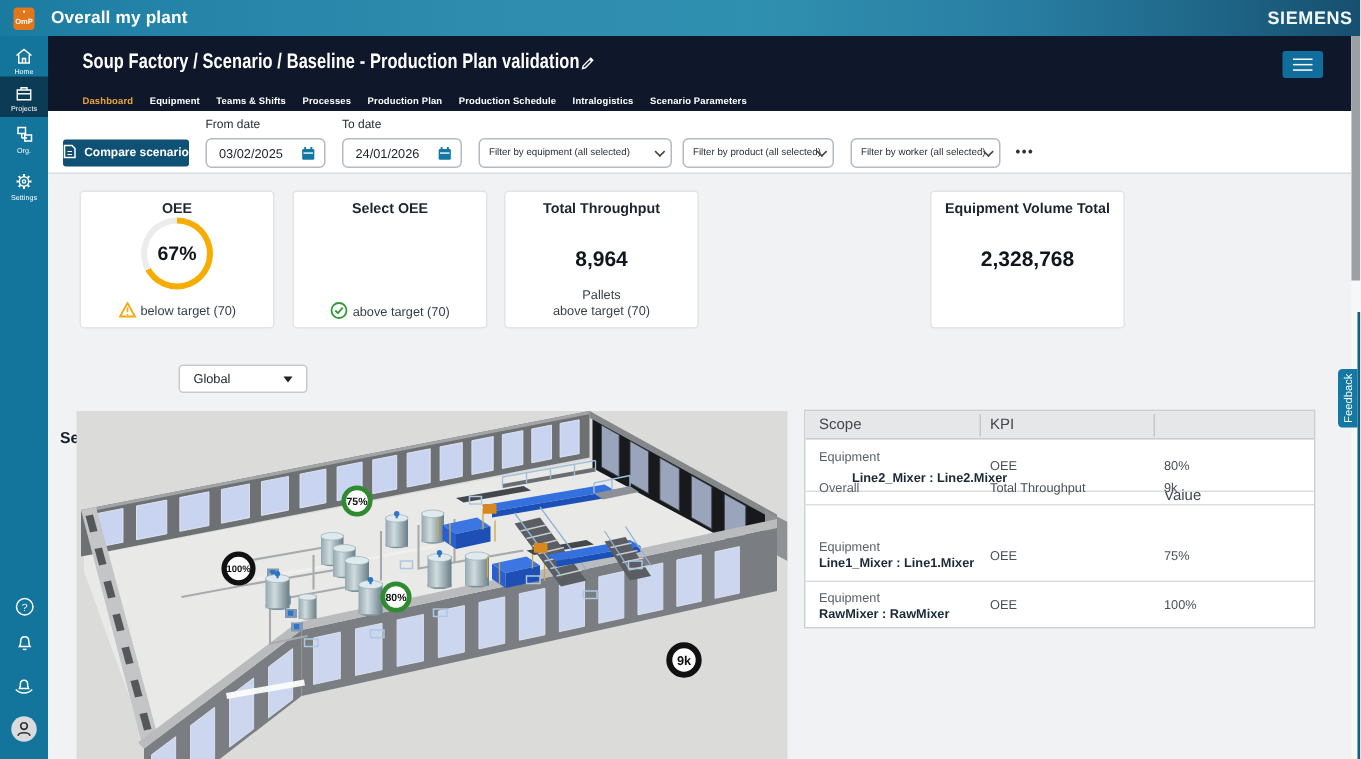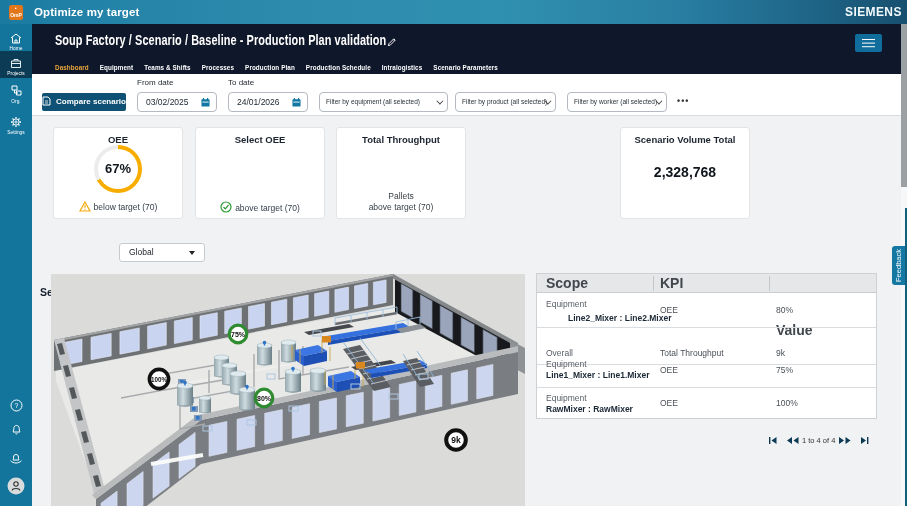--- a/index.html
+++ b/index.html
@@ -54,21 +54,21 @@
   #selmap { left:40px; top:246px; font-size:10.5px; font-weight:bold; color:#151f2b;margin-top:40px; }
   #globaldd { left:119px; top:243px; width:86px; height:19px; background:#fff; border:1px solid #c7cbce; border-radius:3px;
      font-size:8.5px; color:#20262e; line-height:17px; padding-left:9px; }
 
   
   #map { left:51px; top:274px; width:474px; height:232px; background:#dbdbda; }
 
   
   #tbl { left:536px; top:273px; width:341px; height:146px; background:#fff; border:1px solid #cdd1d4; }
   #tblhead { position:absolute; left:0; top:0; width:339px; height:19px; background:#e6e7e9; border-bottom:1px solid #c9cdd0; }
-  .hcell { position:absolute; top:0; height:19px; line-height:19px; font-size:14px; color:#42474d; font-weight:700; }
+  .hcell { position:absolute; top:0; height:19px; line-height:19px; font-size:10px; color:#42474d; font-weight:400; }
   .hdiv { position:absolute; top:2px; height:15px; width:1px; background:#c3c7ca; }
   .trow { position:absolute; left:0; width:339px; border-bottom:1px solid #dadde0; }
   .eqsmall { position:absolute; left:9px; font-size:8.5px; color:#5a6067; }
   .eqbold { position:absolute; left:9px; font-size:8.5px; font-weight:bold; color:#1b2836; }
   .kpicell { position:absolute; left:123px; font-size:8.5px; color:#4a5057; }
   .valcell { position:absolute; left:239px; font-size:8.5px; color:#4a5057; }
 
   #pager { left:536px; top:433px; width:341px; height:14px; }
 
   
@@ -78,21 +78,21 @@
   #sbtrack { left:901px; top:24px; width:6px; height:482px; background:#f6f7f8; }
   #sbthumb { left:901px; top:24px; width:6px; height:163px; background:#9aa0a4; }
   #edgeline { left:905px; top:208px; width:2px; height:298px; background:#11607f; }
 </style>
 </head>
 <body>
 <div id="stage">
 
   <div class="abs" id="topbar"></div>
   <div class="abs" id="logo">▪<br>OmP</div>
-  <div class="abs" id="appname">Optimize my target</div>
+  <div class="abs" id="appname">Overall my plant</div>
   <div class="abs" id="siemens">SIEMENS</div>
 
   <div class="abs" id="rail">
     <div id="proj-active"></div>
     <div class="railitem" style="top:6px;">
       <svg width="12" height="11" viewBox="0 0 12 11">
           <path d="M1 5 L6 1 L11 5 M2.5 4.5 V10 H9.5 V4.5 M5 10 V7 H7 V10" fill="none" stroke="#fff" stroke-width="1"></path>
         </svg>
       <div class="raillbl" style="margin-top:-2px;">Home</div>
     </div>
@@ -202,25 +202,26 @@
   <div class="card" style="left:195px;">
     <div class="cardtitle">Select OEE</div>
     <div class="status">
       <svg width="12" height="12" viewBox="0 0 12 12" style="vertical-align:-2.5px; margin-right:3px;">
           <circle cx="6" cy="6" r="5" fill="none" stroke="#2f9b35" stroke-width="1.2"></circle>
           <path d="M3.5 6 L5.3 7.8 L8.5 4" fill="none" stroke="#2f9b35" stroke-width="1.2"></path>
         </svg>above target (70)</div>
   </div>
   <div class="card" style="left:336px;">
     <div class="cardtitle">Total Throughput</div>
+    <div class="bignum">8,964</div>
     <div class="sub1" style="top:63px;">Pallets</div>
     <div class="sub1" style="top:74px;">above target (70)</div>
   </div>
   <div class="card" style="left:620px;">
-    <div class="cardtitle">Scenario Volume Total</div>
+    <div class="cardtitle">Equipment Volume Total</div>
     <div class="bignum">2,328,768</div>
   </div>
 
   <div class="abs" id="selmap">Select a map</div>
   <div class="abs" id="globaldd">Global
     <span style="position:absolute; right:9px; top:7px; width:0; height:0; border-left:3px solid transparent; border-right:3px solid transparent; border-top:4px solid #222;"></span>
   </div>
 
   <div class="abs" id="map">
     <svg width="474" height="232" viewBox="0 0 474 232">
@@ -446,52 +447,39 @@
       <span class="hcell" style="left:239px;margin-top:47px;">Value</span>
       <span class="hdiv" style="left:116px;"></span>
       <span class="hdiv" style="left:232px;"></span>
     </div>
     <div class="trow" style="top:19px; height:35px;">
       <span class="eqsmall" style="top:6px;">Equipment</span>
       <span class="eqbold" style="top:20px;margin-left:22px;">Line2_Mixer : Line2.Mixer</span>
       <span class="kpicell" style="top:12px;">OEE</span>
       <span class="valcell" style="top:12px;">80%</span>
     </div>
-    <div class="trow" style="top:66px; height:25px;text-align:right;">
+    <div class="trow" style="top:38px; height:25px;text-align:right;">
       <span class="eqsmall" style="top:8px;">Overall</span>
       <span class="kpicell" style="top:8px;">Total Throughput</span>
       <span class="valcell" style="top:8px;">9k</span>
     </div>
     <div class="trow" style="top:79px; height:35px;">
       <span class="eqsmall" style="top:6px;">Equipment</span>
       <span class="eqbold" style="top:17px;text-align:right;">Line1_Mixer : Line1.Mixer</span>
       <span class="kpicell" style="top:12px;">OEE</span>
       <span class="valcell" style="top:12px;">75%</span>
     </div>
     <div class="trow" style="top:114px; height:31px; border-bottom:none;">
       <span class="eqsmall" style="top:5px;">Equipment</span>
       <span class="eqbold" style="top:16px;text-align:right;">RawMixer : RawMixer</span>
       <span class="kpicell" style="top:10px;">OEE</span>
       <span class="valcell" style="top:10px;">100%</span>
     </div>
   </div>
 
-  <div class="abs" id="pager">
-    <svg width="341" height="14" viewBox="0 0 341 14" font-family="Liberation Sans">
-      <g fill="#0d3a54" stroke="none">
-        <rect x="233" y="4" width="1.4" height="7"></rect>
-        <path d="M240.5 4 L235.5 7.5 L240.5 11 Z"></path>
-        <path d="M256 4 L251 7.5 L256 11 Z M262.5 4 L257.5 7.5 L262.5 11 Z"></path>
-        <text x="266" y="10" font-size="7.5" fill="#333">1 to 4 of 4</text>
-        <path d="M303 4 L308 7.5 L303 11 Z M309.5 4 L314.5 7.5 L309.5 11 Z"></path>
-        <path d="M325 4 L330 7.5 L325 11 Z"></path>
-        <rect x="331" y="4" width="1.4" height="7"></rect>
-      </g>
-    </svg>
-  </div>
 
   <div class="abs" id="sbtrack"></div>
   <div class="abs" id="sbthumb"></div>
   <div class="abs" id="edgeline"></div>
   <div class="abs" id="feedback">
       <span>Feedback</span>
     </div>
 
 </div>
 

